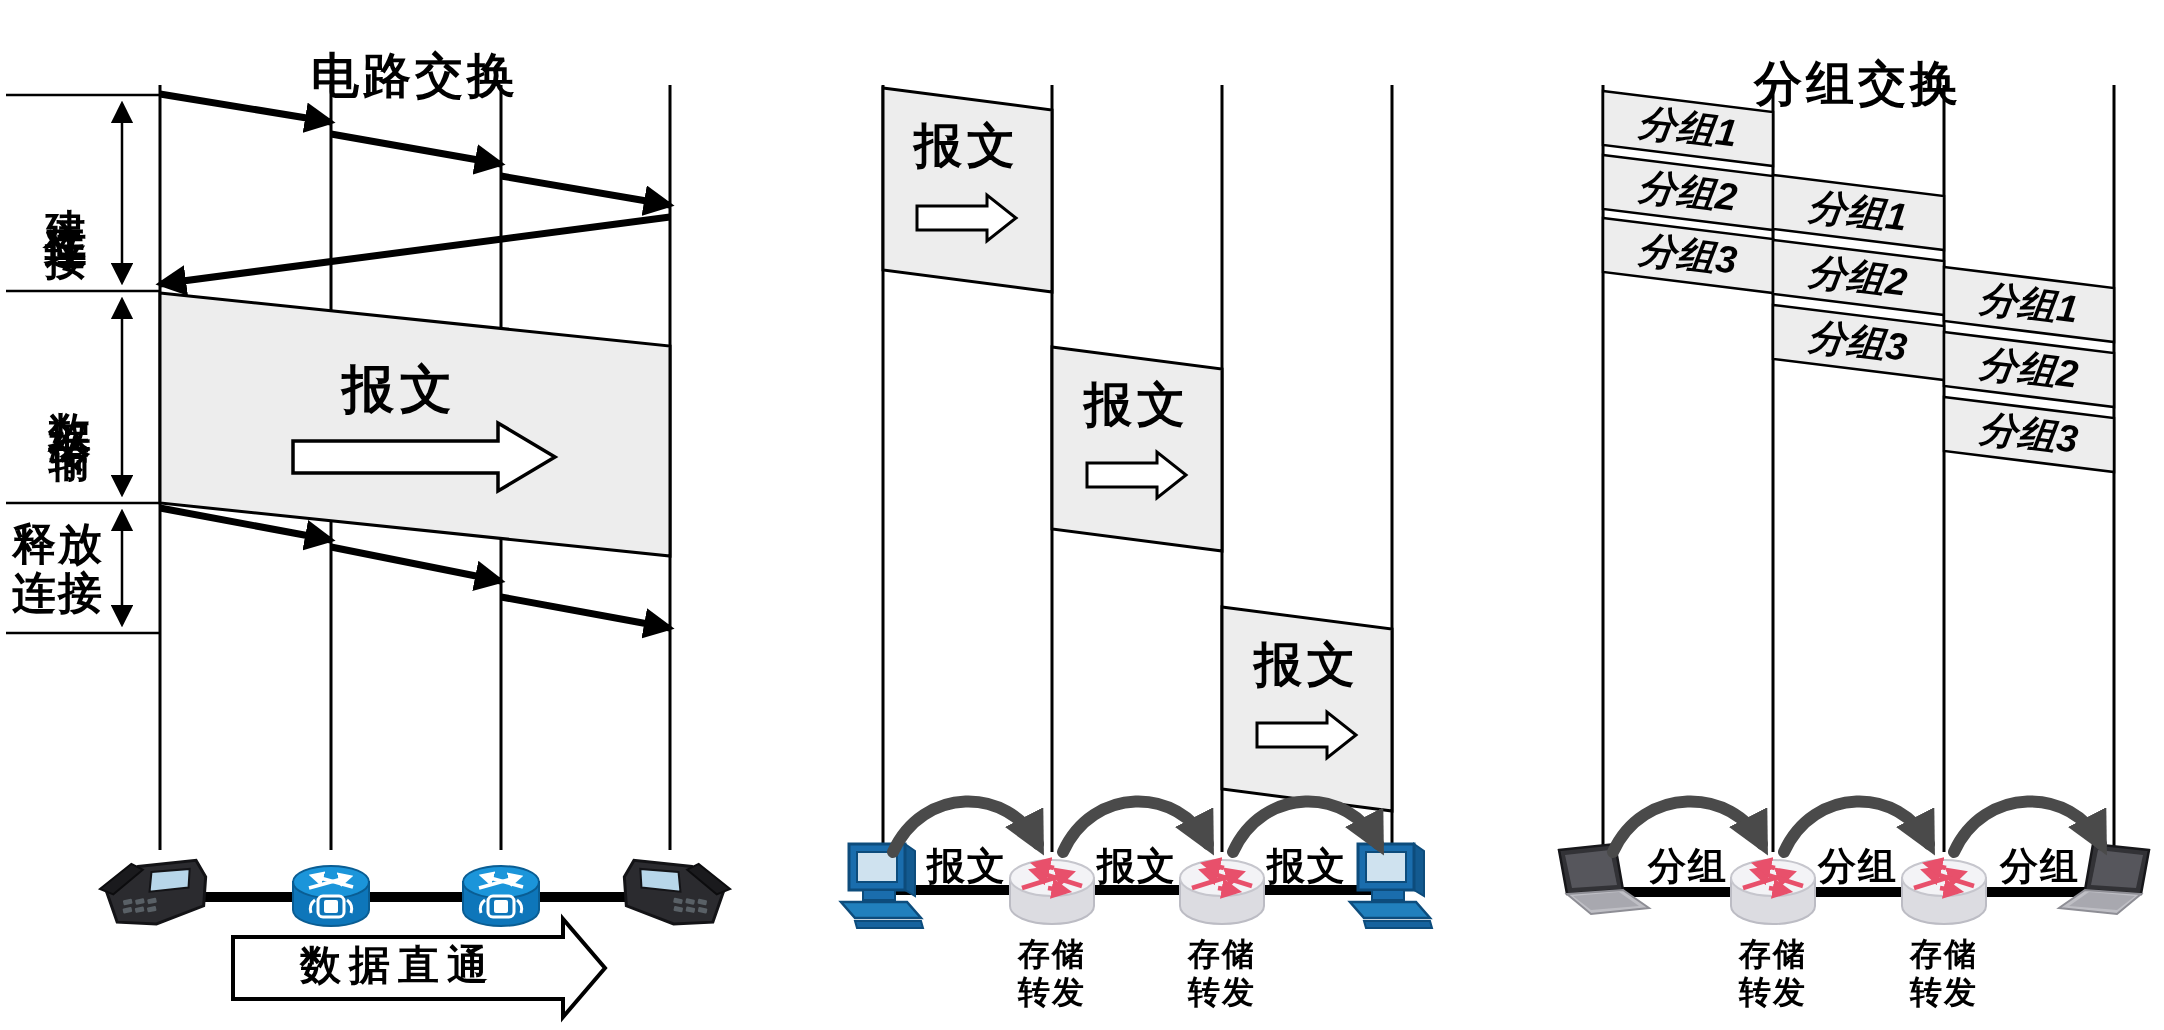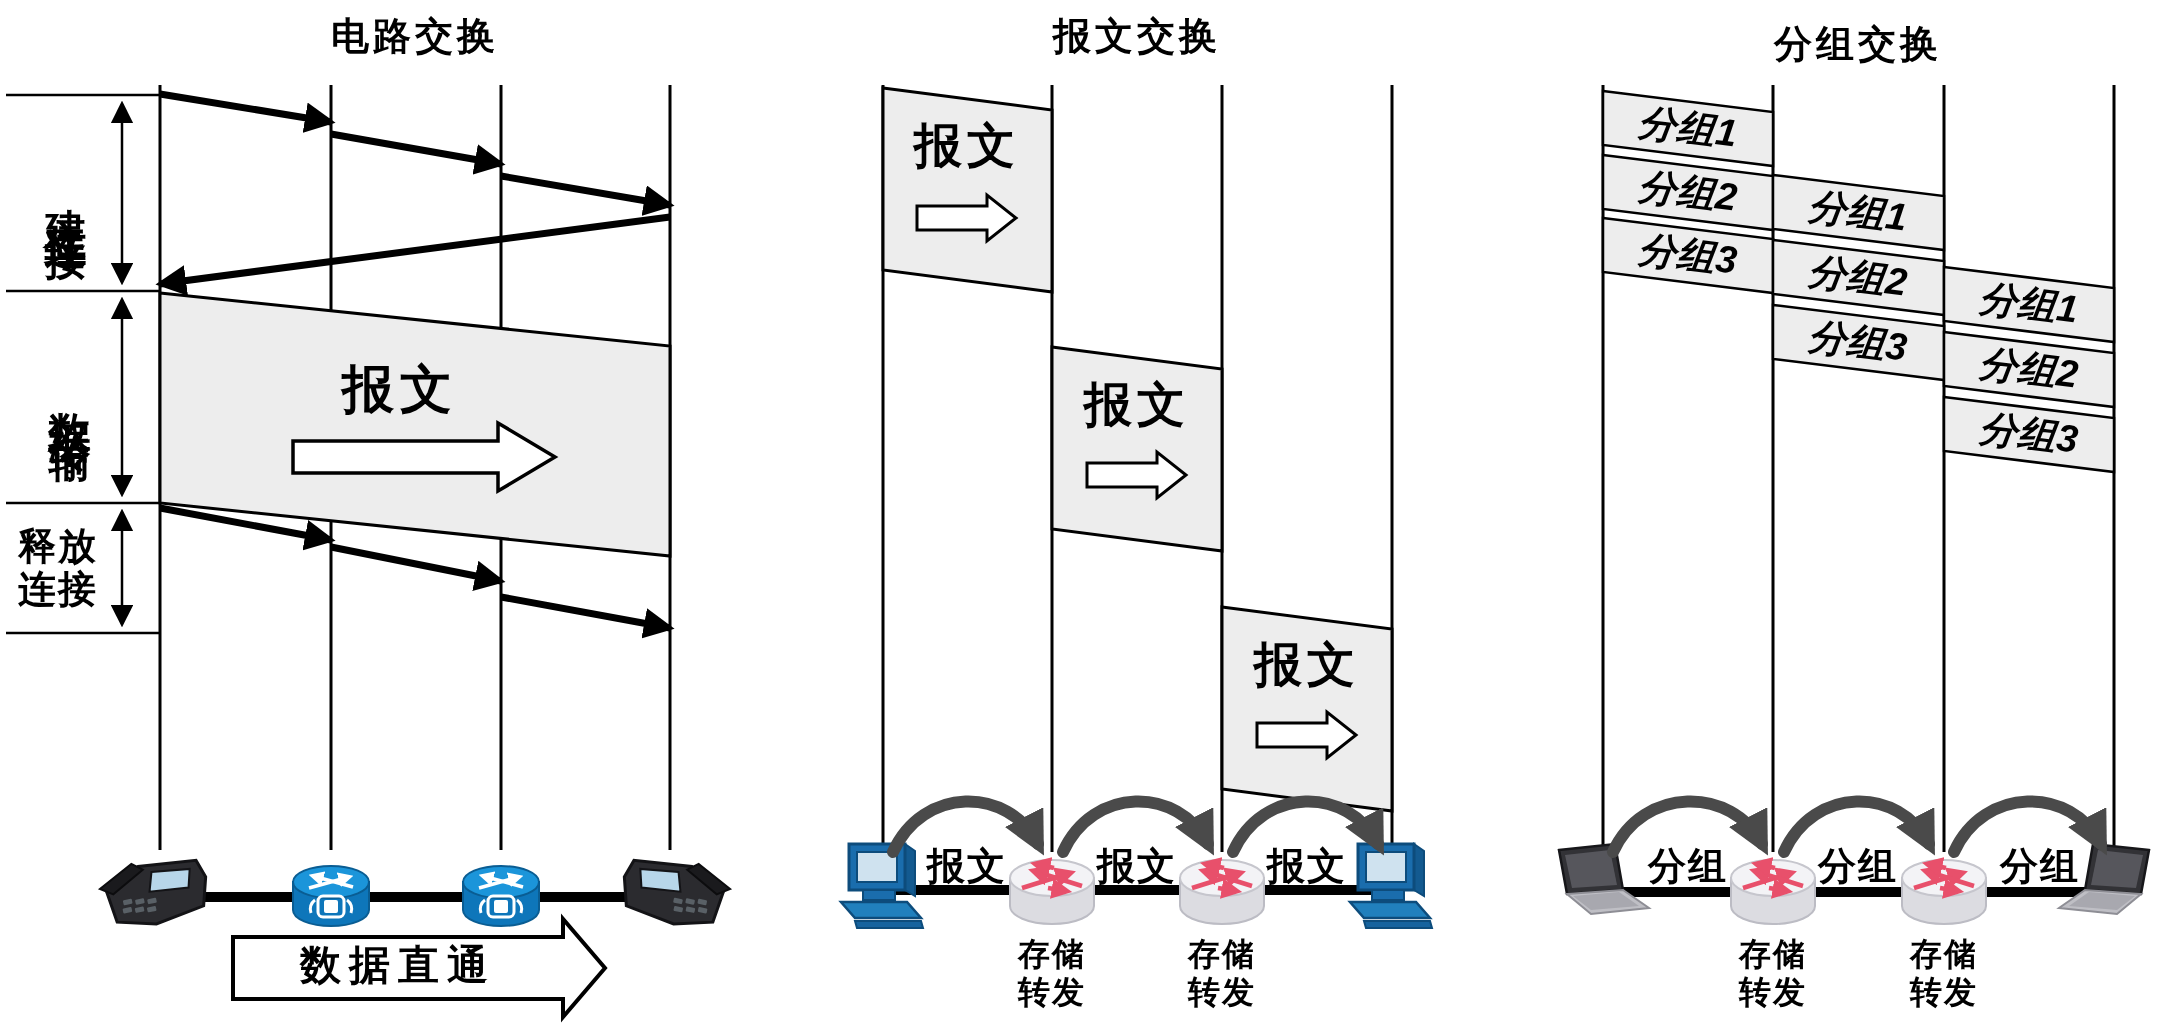--- a/index.html
+++ b/index.html
@@ -5,23 +5,23 @@
   html,body{margin:0;padding:0;background:#fff;}
   .canvas{
     position:relative;width:2164px;height:1030px;background:#ffffff;overflow:hidden;
     font-family:"Liberation Sans",sans-serif;color:#000;
   }
   .canvas svg{position:absolute;left:0;top:0;}
   .lbl{
     position:absolute;transform:translate(-50%,-50%);
     font-weight:bold;text-align:center;white-space:pre-line;line-height:1.12;
   }
-  .title{font-size:38px;letter-spacing:4px;}
+  .title{font-size:48px;letter-spacing:4px;margin-top:40px;}
   .phase-v{font-size:42px;writing-mode:vertical-lr;letter-spacing:9px;}
-  .phase-w{font-size:38px;width:94px;word-break:break-all;letter-spacing:2px;}
+  .phase-w{font-size:44px;width:94px;word-break:break-all;letter-spacing:2px;}
   .bigmsg{font-size:52px;letter-spacing:6px;}
   .boxmsg{font-size:48px;letter-spacing:5px;}
   .hop{font-size:38px;letter-spacing:2px;}
   .store{font-size:32px;line-height:1.18;letter-spacing:2px;}
   .caption{font-size:41px;letter-spacing:8px;}
   .barlbl{font-size:38px;font-style:italic;transform:translate(-50%,-50%) rotate(7deg);letter-spacing:1px;}
 </style>
 </head>
 <body>
 
@@ -203,21 +203,20 @@
 
     <g stroke="#4a4a4a" stroke-width="12" fill="none" stroke-linecap="round">
       <path d="M1613,852 C1643,786 1732,786 1762,844" marker-end="url(#mArc)"></path>
       <path d="M1784,852 C1814,786 1899,786 1929,844" marker-end="url(#mArc)"></path>
       <path d="M1954,852 C1984,786 2071,786 2101,844" marker-end="url(#mArc)"></path>
     </g>
   </g>
 </svg>
 
 <div class="lbl title" style="left:415px;top:36px">电路交换</div>
-<div class="lbl title" style="left:1137px;top:36px">报文交换</div>
 <div class="lbl title" style="left:1858px;top:44px">分组交换</div>
 
 <div class="lbl phase-v" style="left:66px;top:193px">建立连接</div>
 <div class="lbl phase-v" style="left:70px;top:397px">数据传输</div>
 <div class="lbl phase-w" style="left:58px;top:568px">释放连接</div>
 
 <div class="lbl bigmsg" style="left:400px;top:389px">报文</div>
 <div class="lbl caption" style="left:398px;top:966px">数据直通</div>
 
 <div class="lbl boxmsg" style="left:967px;top:146px">报文</div>

